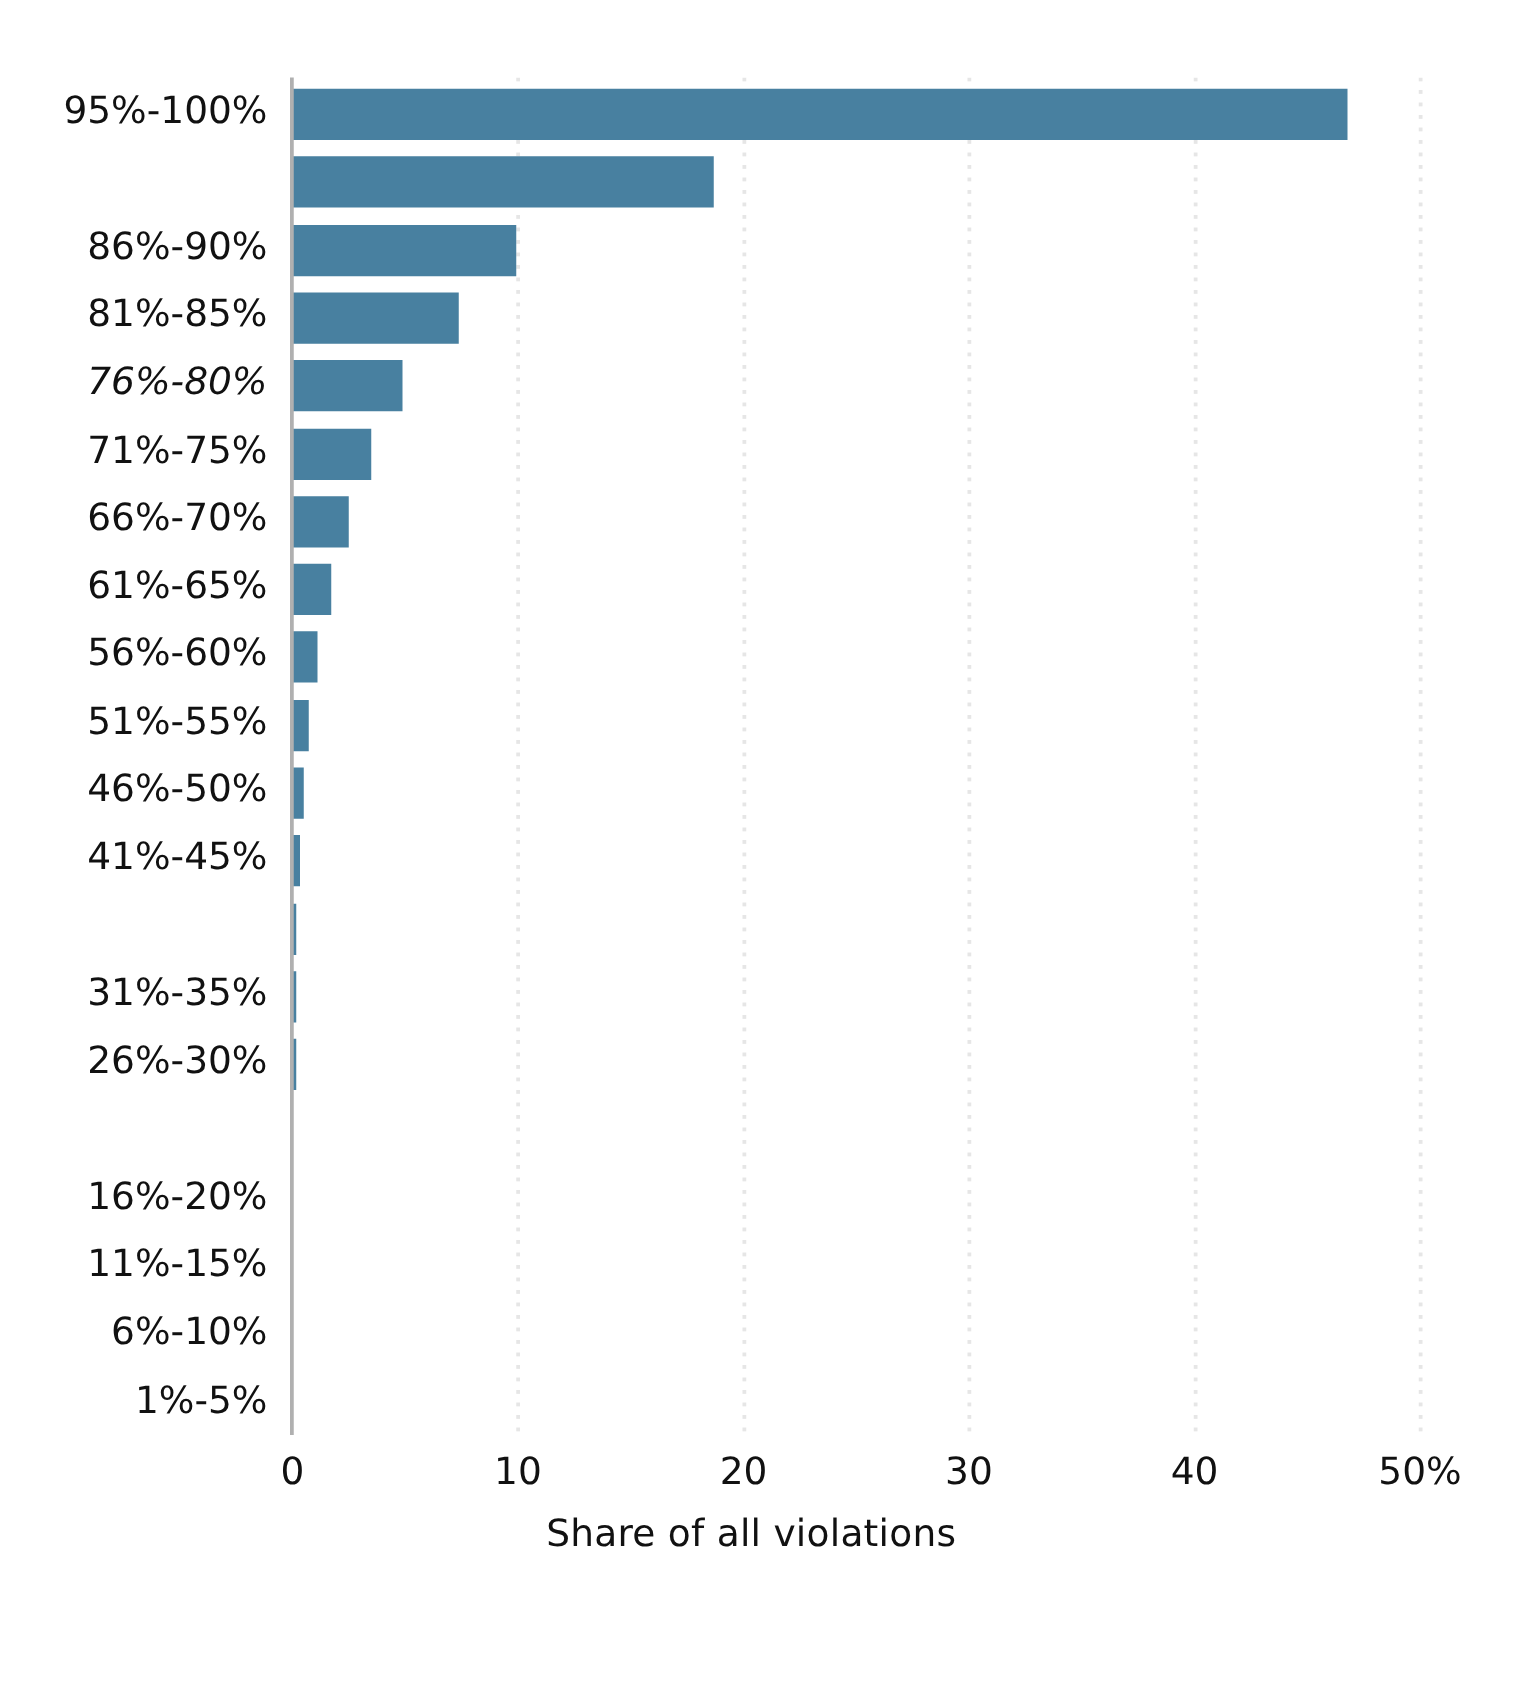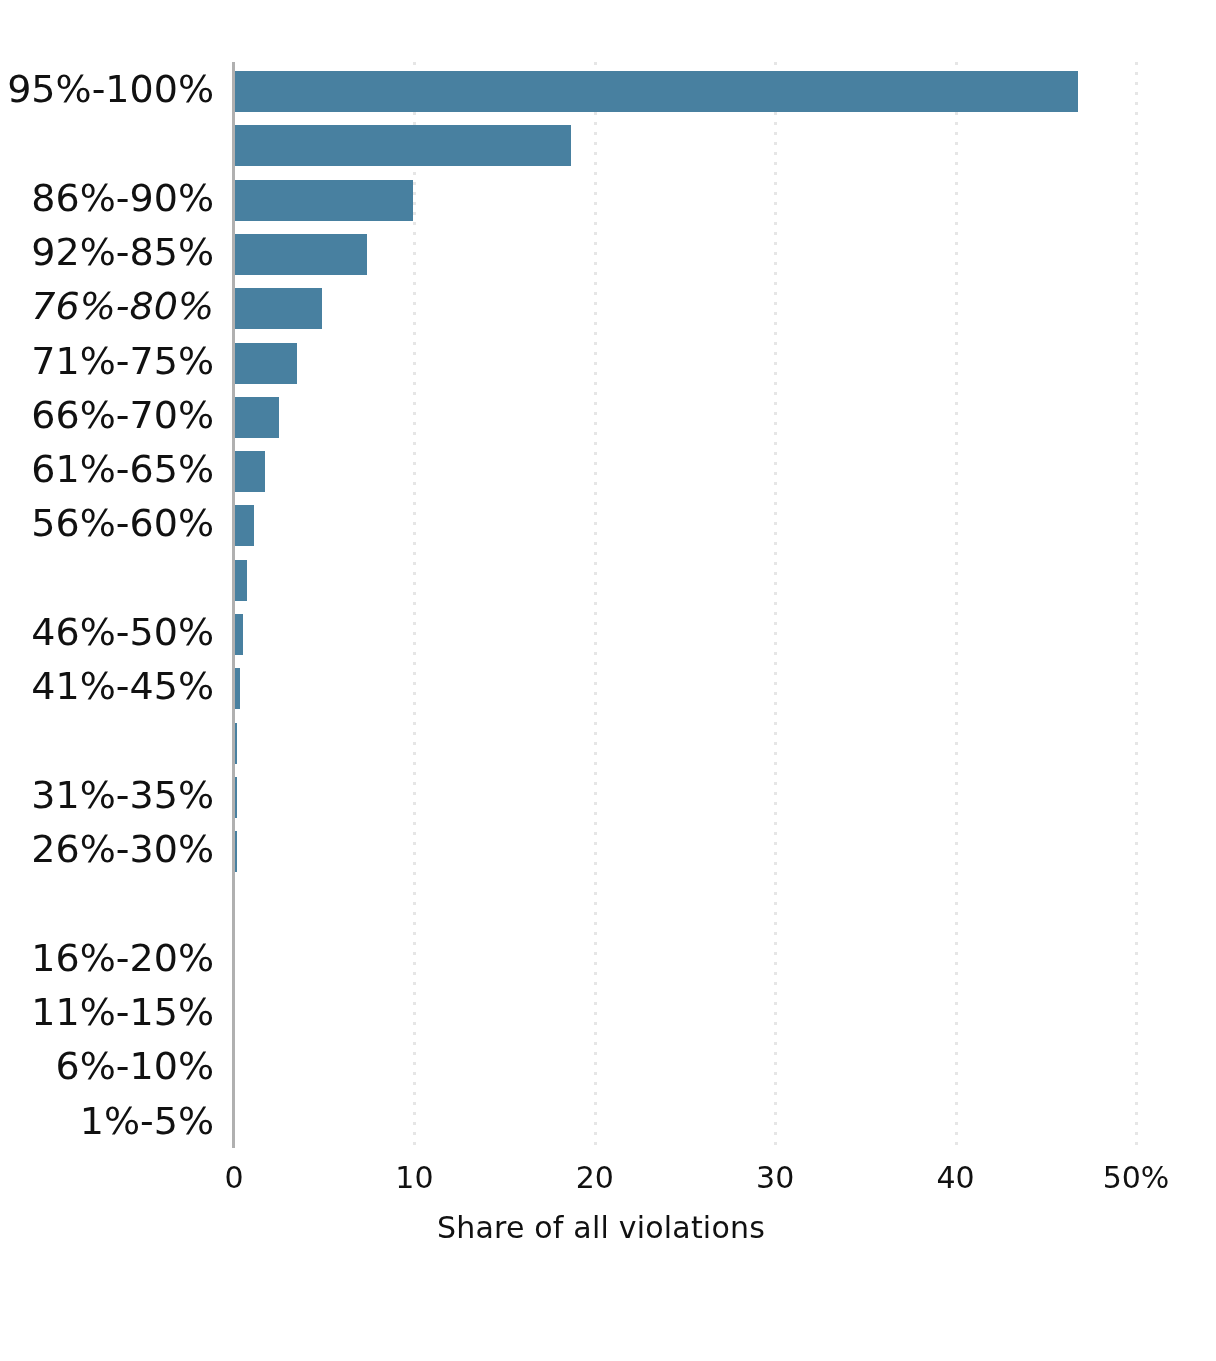--- a/index.html
+++ b/index.html
@@ -67,21 +67,21 @@
     background: #4880a0;
   }
 
   .cat-label {
     position: absolute;
     right: 0;
     top: 0;
     height: 54.3px;
     line-height: 54.3px;
     white-space: nowrap;
-    font-size: 38px;
+    font-size: 30px;
     color: #111111;
     letter-spacing: 0px;
   }
   .cat-label-wrap {
     position: absolute;
     left: 0;
     width: 214px;
     top: 62px;
     height: 1086px;
   }
@@ -186,26 +186,27 @@
           <div class="bar" title="1%-5%: 0" style="width: 0px; background: rgb(72, 128, 160);"></div>
         </div>
       </div>
   </div>
 
   <div class="axis-line"></div>
 
   <div class="cat-label-wrap" id="cat-labels">
       <div class="cat-label" style="top: 0px;">95%-100%</div>
       <div class="cat-label" style="top: 108.6px;">86%-90%</div>
-      <div class="cat-label" style="top: 162.9px;">92%-85%</div>
+      <div class="cat-label" style="top: 162.9px;">81%-85%</div>
       <div class="cat-label" style="top: 217.2px; font-style: italic;">76%-80%</div>
       <div class="cat-label" style="top: 271.5px;">71%-75%</div>
       <div class="cat-label" style="top: 325.8px;">66%-70%</div>
       <div class="cat-label" style="top: 380.1px;">61%-65%</div>
       <div class="cat-label" style="top: 434.4px;">56%-60%</div>
+      <div class="cat-label" style="top: 488.7px;">51%-55%</div>
       <div class="cat-label" style="top: 543px;">46%-50%</div>
       <div class="cat-label" style="top: 597.3px;">41%-45%</div>
       <div class="cat-label" style="top: 705.9px;">31%-35%</div>
       <div class="cat-label" style="top: 760.2px;">26%-30%</div>
       <div class="cat-label" style="top: 868.8px;">16%-20%</div>
       <div class="cat-label" style="top: 923.1px;">11%-15%</div>
       <div class="cat-label" style="top: 977.4px;">6%-10%</div>
       <div class="cat-label" style="top: 1031.7px;">1%-5%</div>
     </div>
 

